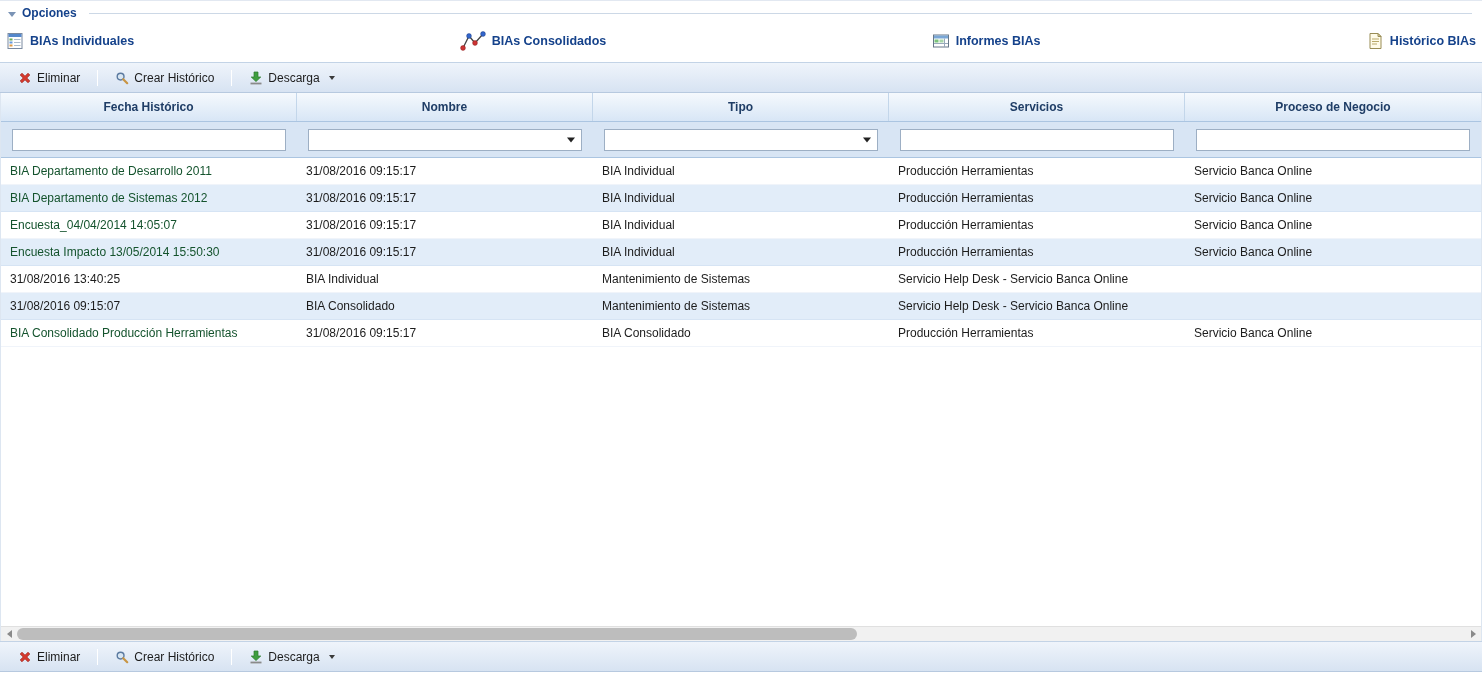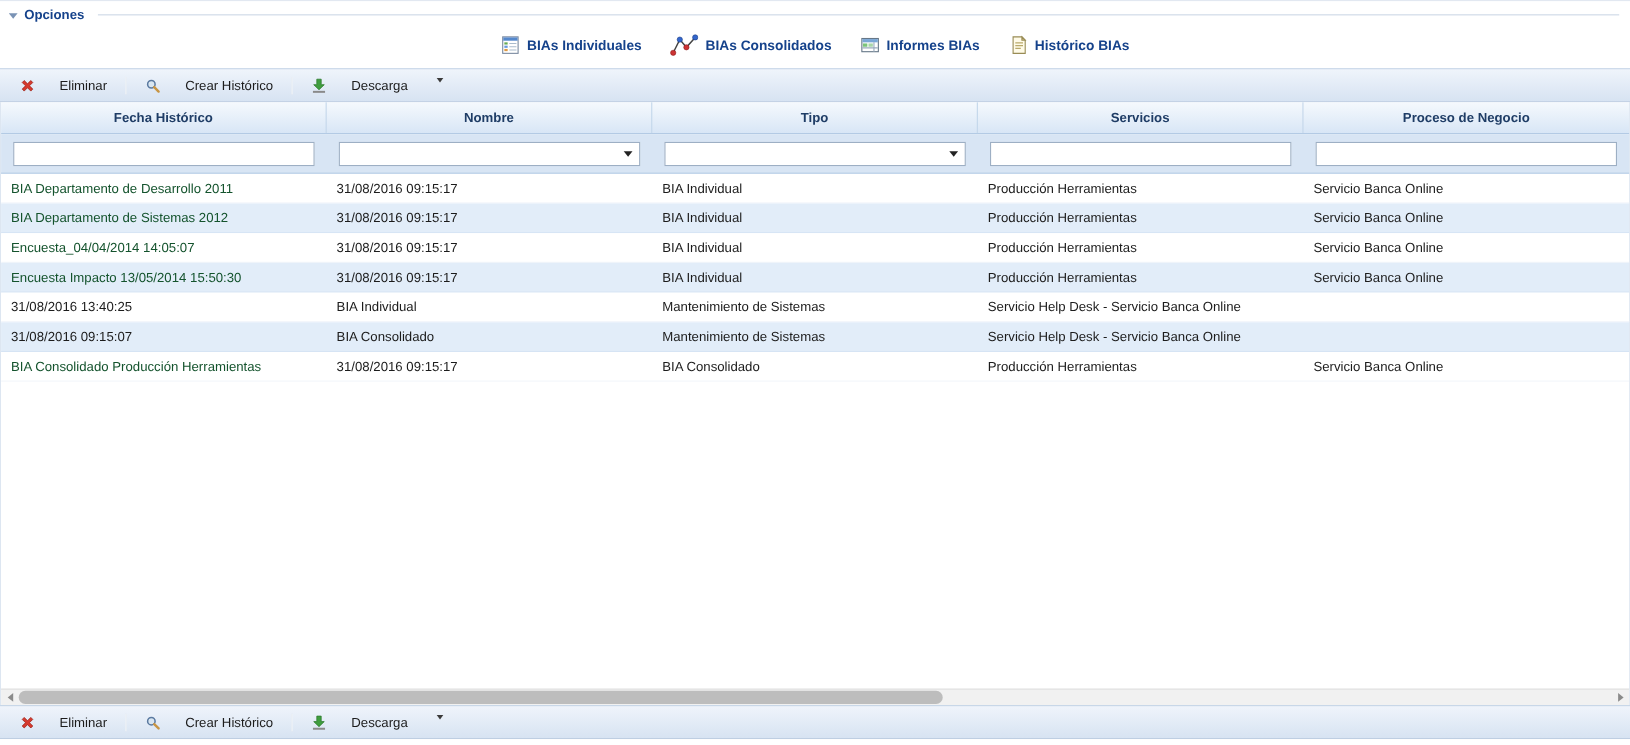--- a/index.html
+++ b/index.html
@@ -8,28 +8,28 @@
 
   .app { width: 1482px; height: 677px; display: flex; flex-direction: column; overflow: hidden; border-top: 1px solid #e2e8f1; background: #fff; }
 
   
   .opciones-header { display: flex; align-items: center; gap: 6px; padding: 5px 10px 3px 8px; cursor: pointer; }
   .collapse-icon { width: 0; height: 0; border-left: 4px solid transparent; border-right: 4px solid transparent; border-top: 5px solid #7a93b5; margin-top: 2px; }
   .opciones-title { color: #15428b; font-weight: bold; font-size: 12px; }
   .header-rule { flex: 1; height: 1px; background: #ccd8e6; margin-left: 6px; }
 
   
-  .nav-row { display: flex; justify-content: center; align-items: center; gap: 14px; padding: 5px 0 8px 0; }
+  .nav-row { display: flex; justify-content: space-between; align-items: center; gap: 14px; padding: 5px 0 8px 0; }
   .nav-item { display: flex; align-items: center; gap: 6px; color: #15428b; font-weight: bold; font-size: 12.5px; cursor: pointer; padding: 2px 6px; }
   .nav-item svg { display: block; }
 
   
   .toolbar { display: flex; align-items: center; flex: 0 0 31px; padding: 0 8px; gap: 2px;
              background: linear-gradient(#eff4fb, #d7e3f2); border-top: 1px solid #c3d3e6; border-bottom: 1px solid #b7c9df; }
-  .tb-btn { display: flex; gap: 22px; padding: 3px 9px; border: 1px solid transparent; border-radius: 3px; cursor: pointer; color: #1c1c1c; font-size: 12px; }
+  .tb-btn { display: flex; align-items: center; gap: 5px; padding: 3px 9px; border: 1px solid transparent; border-radius: 3px; cursor: pointer; color: #1c1c1c; font-size: 12px; }
   .tb-btn svg { display: block; }
   .tb-sep { width: 1px; height: 16px; background: #bccbdd; border-right: 1px solid #ffffff; margin: 0 5px; }
   .caret { width: 0; height: 0; border-left: 3.5px solid transparent; border-right: 3.5px solid transparent; border-top: 4px solid #3a3a3a; margin-left: 4px; }
 
   
   .grid { display: flex; flex-direction: column; flex: 1; min-height: 0; border-left: 1px solid #dde6f1; border-right: 1px solid #dde6f1; }
   .grid-header { display: flex; flex: 0 0 29px; background: linear-gradient(#f5f9fd, #d8e6f6); border-bottom: 1px solid #abc5e1; }
   .hcell { flex: 0 0 20%; display: flex; align-items: center; justify-content: center; font-weight: bold; color: #1f3d66; font-size: 12px; border-right: 1px solid #c3d6ea; cursor: pointer; }
   .hcell:last-child { border-right: none; }
 

